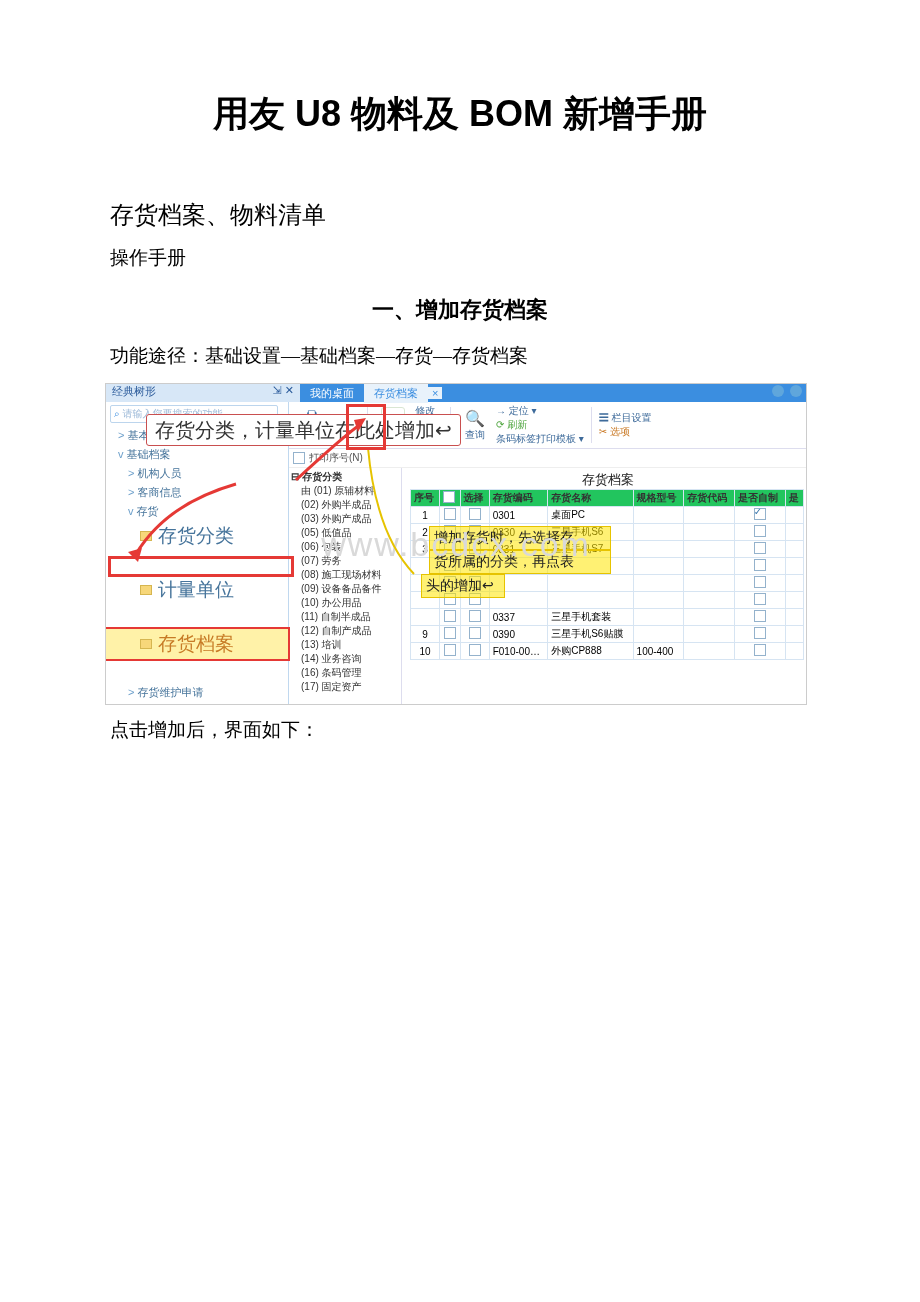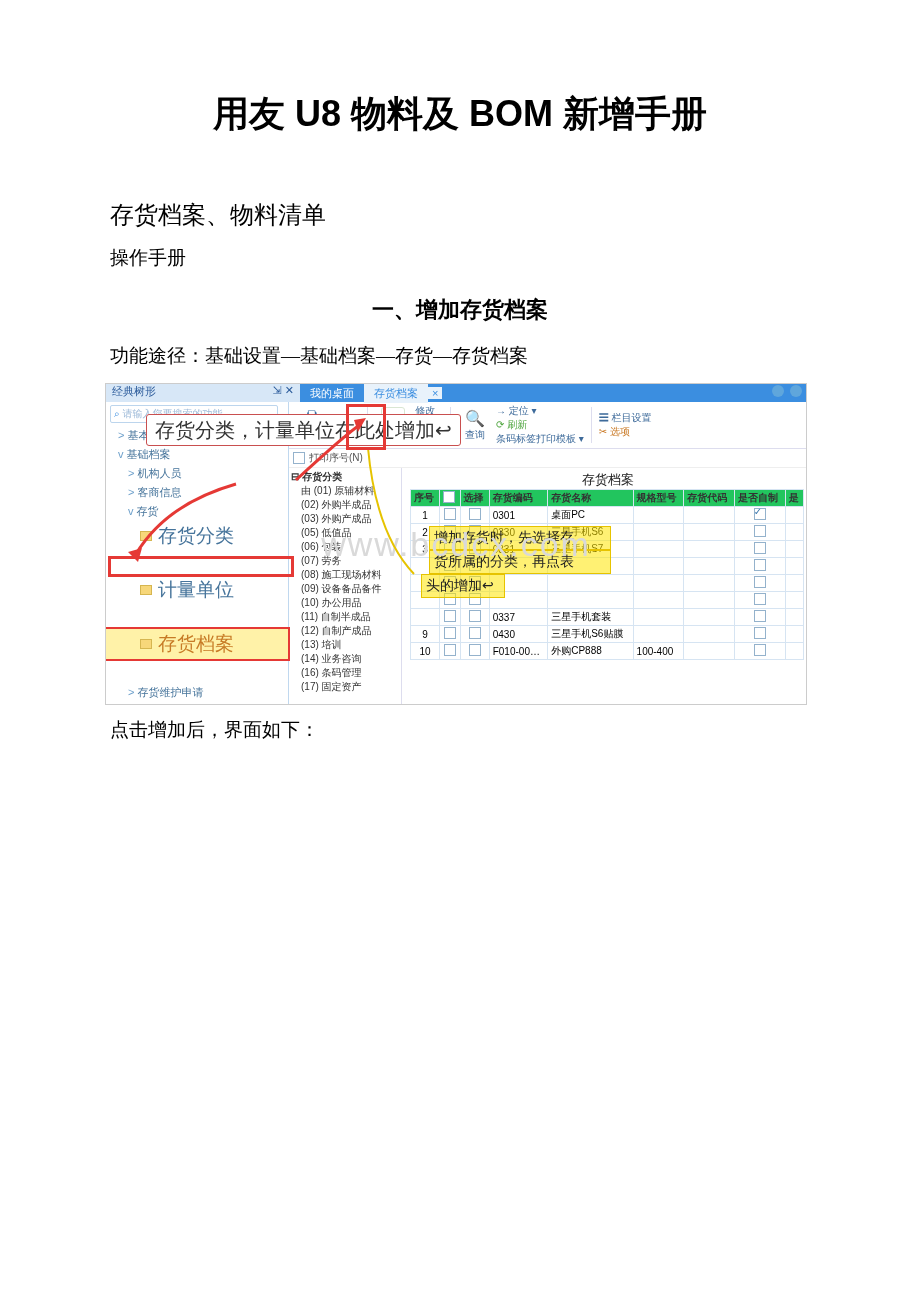--- a/index.html
+++ b/index.html
@@ -476,21 +476,21 @@
                     <td>三星手机套装</td>
                     <td></td>
                     <td></td>
                     <td class="center"><span class="checkbox-cell"></span></td>
                     <td></td>
                   </tr>
                   <tr>
                     <td class="center">9</td>
                     <td class="center"><span class="checkbox-cell"></span></td>
                     <td class="center"><span class="checkbox-cell"></span></td>
-                    <td>0430</td>
+                    <td>0390</td>
                     <td>三星手机S6贴膜</td>
                     <td></td>
                     <td></td>
                     <td class="center"><span class="checkbox-cell"></span></td>
                     <td></td>
                   </tr>
                   <tr>
                     <td class="center">10</td>
                     <td class="center"><span class="checkbox-cell"></span></td>
                     <td class="center"><span class="checkbox-cell"></span></td>

